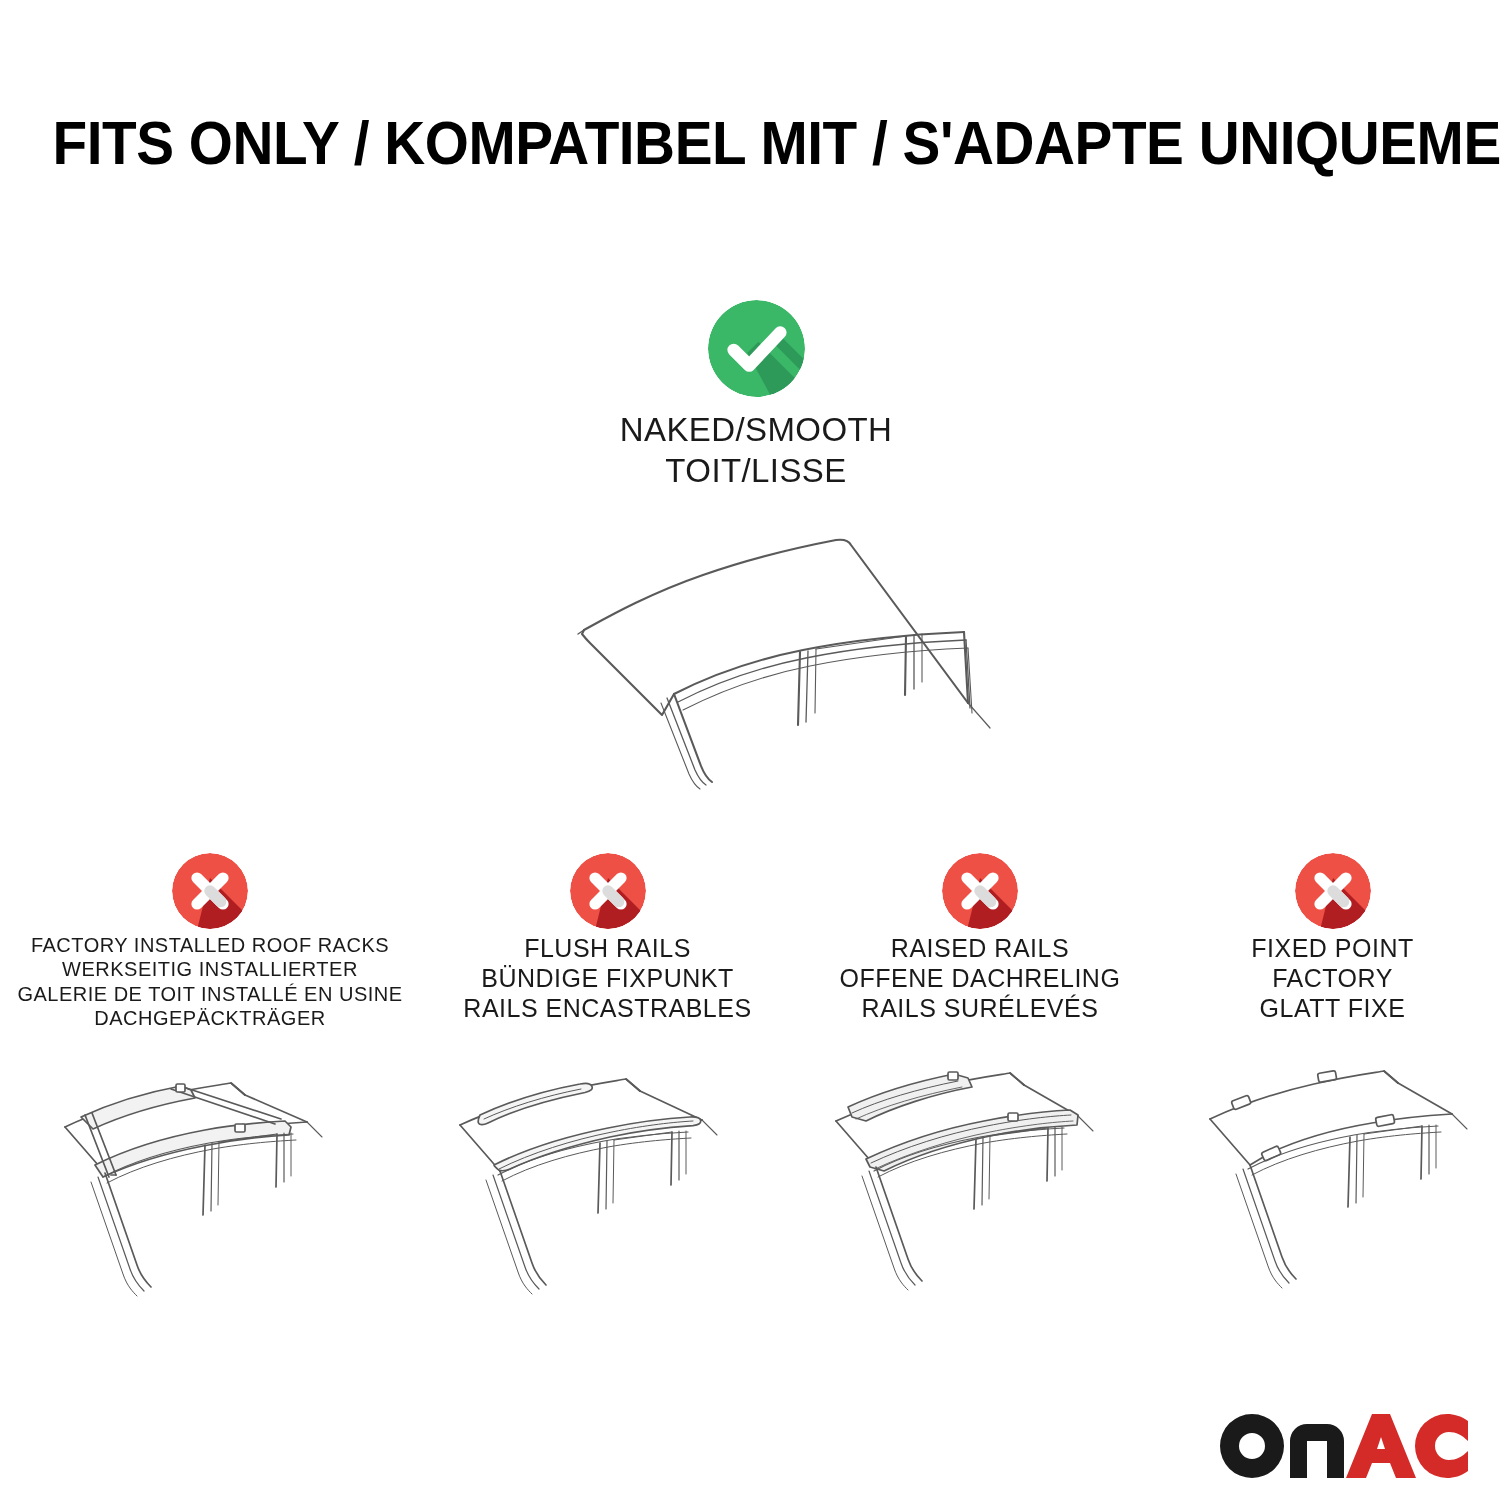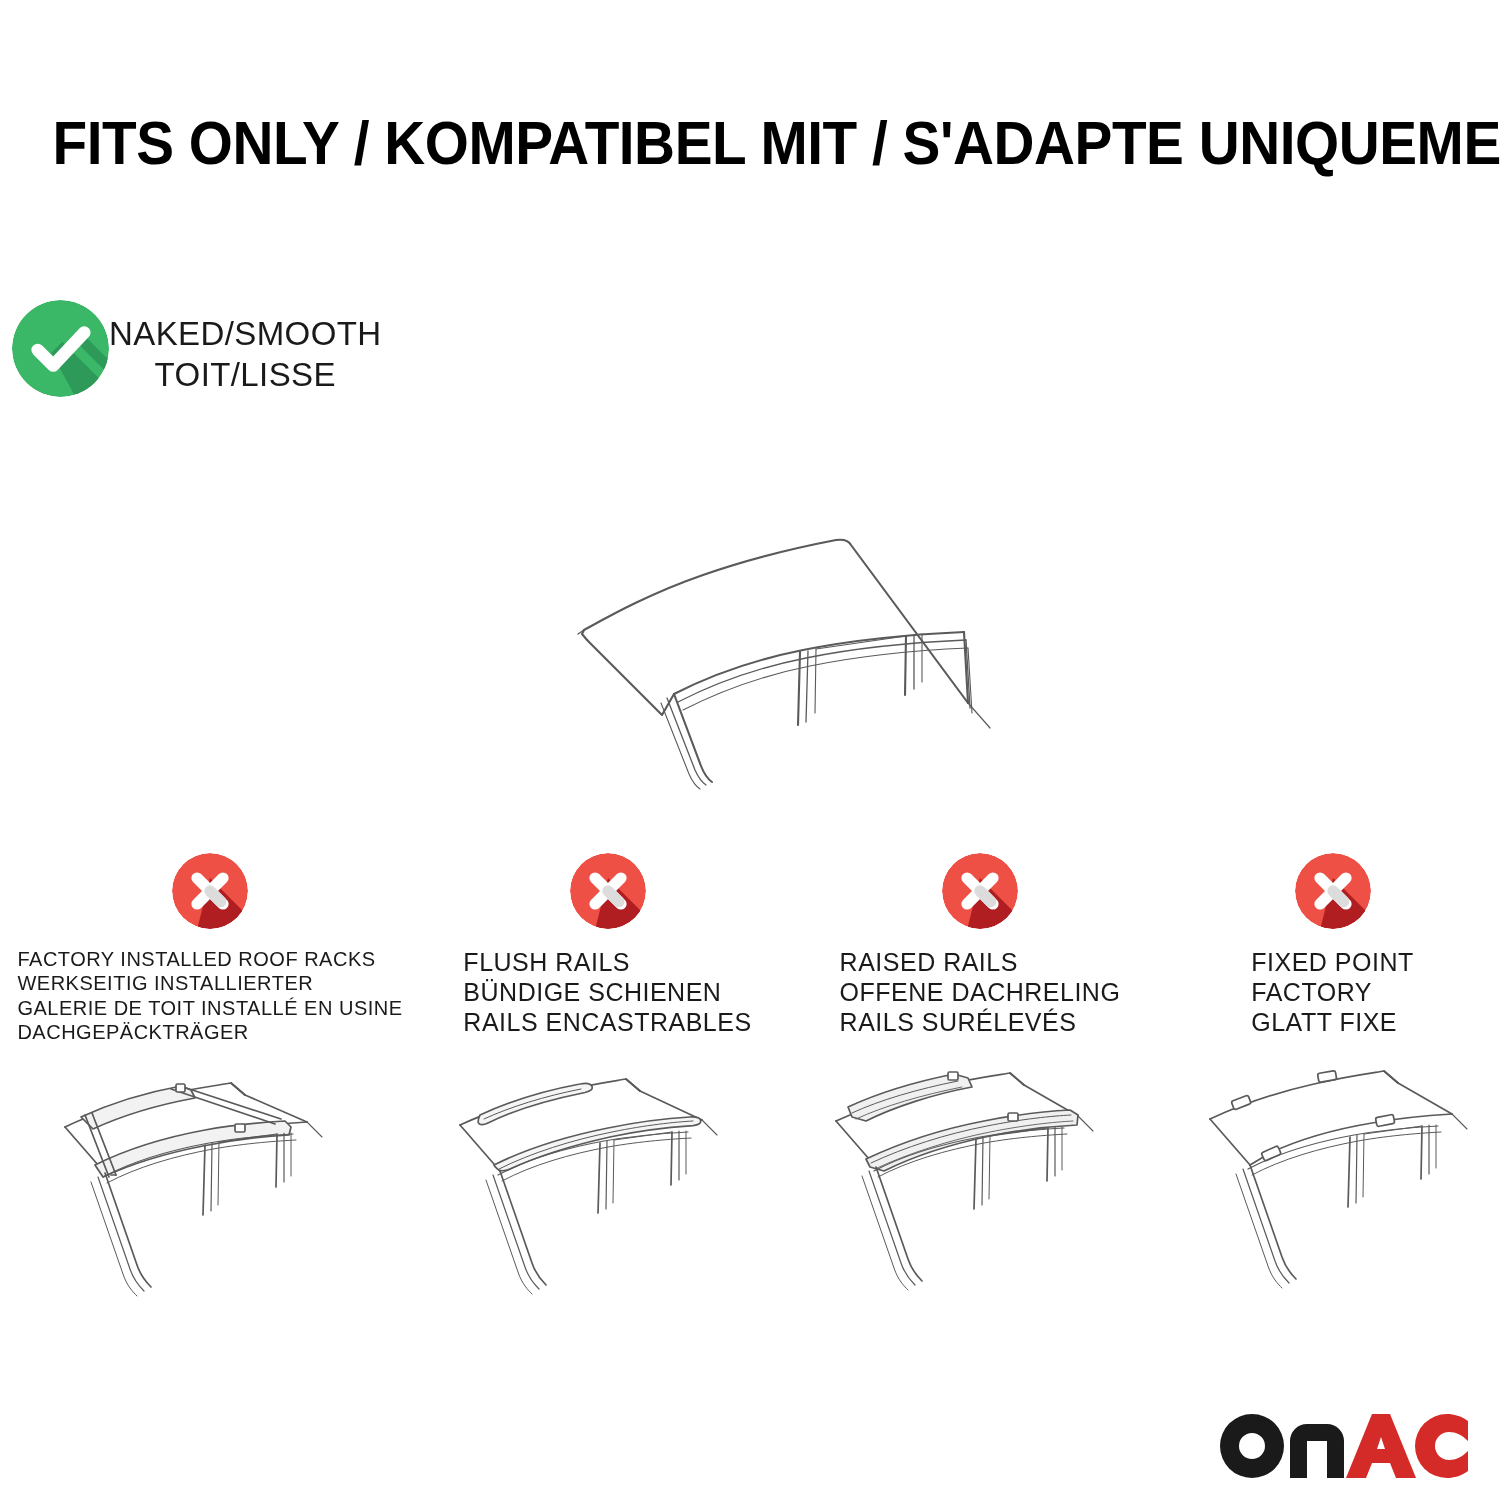--- a/index.html
+++ b/index.html
@@ -35,21 +35,21 @@
     border-radius:50%;
     overflow:hidden;
     display:block;
   }
   .badge svg { display:block; width:100%; height:100%; }
 
   
   .fit-block {
     position:absolute;
     left:0; top:300px; width:1500px;
-    display:flex; flex-direction:row; align-items:center;padding-left:12px;
+    display:flex; flex-direction:column; align-items:center;padding-left:12px;
   }
   .fit-badge { width:97px; height:97px; }
   .fit-labels {
     margin-top:13px;
     text-align:center;
     font-size:33px;
     line-height:1.24;
     color:#1a1a1a;
     font-weight:350;
     letter-spacing:0.4px;
@@ -72,21 +72,22 @@
     display:flex; flex-direction:column; align-items:center;
   }
   .col-1 { width:420px; }
   .col-2 { width:375px; }
   .col-3 { width:370px; }
   .col-4 { width:335px; }
 
   .no-badge { width:76px; height:76px; }
 
   .col-labels {
-    margin-top:18px;
+    margin-top:4px;
+    text-align:center;
     color:#1a1a1a;
     font-weight:350;
     letter-spacing:0.5px;
   }
   .col-1 .col-labels { font-size:20px; line-height:1.22; }
   .col-2 .col-labels,
   .col-3 .col-labels,
   .col-4 .col-labels { font-size:25px; line-height:1.20; }
 
   
@@ -220,21 +221,21 @@
             <g stroke-linecap="round" stroke-width="15">
               <path d="M33 33 L67 67" stroke="#FFFFFF"></path>
               <path d="M67 33 L33 67" stroke="#FFFFFF"></path>
             </g>
             <path d="M50 50 L64 64" stroke="#DCDCDC" stroke-width="15" stroke-linecap="round"></path>
           </g>
         </svg>
       </span>
       <div class="col-labels">
         <div>FLUSH RAILS</div>
-        <div>BÜNDIGE SCHIENEN</div>
+        <div>BÜNDIGE FIXPUNKT</div>
         <div>RAILS ENCASTRABLES</div>
       </div>
     </div>
 
     <div class="col col-3">
       <span class="badge no-badge">
         <svg viewBox="0 0 100 100">
           <defs>
               <clipPath id="xc3">
                 <circle cx="50" cy="50" r="50"></circle>

